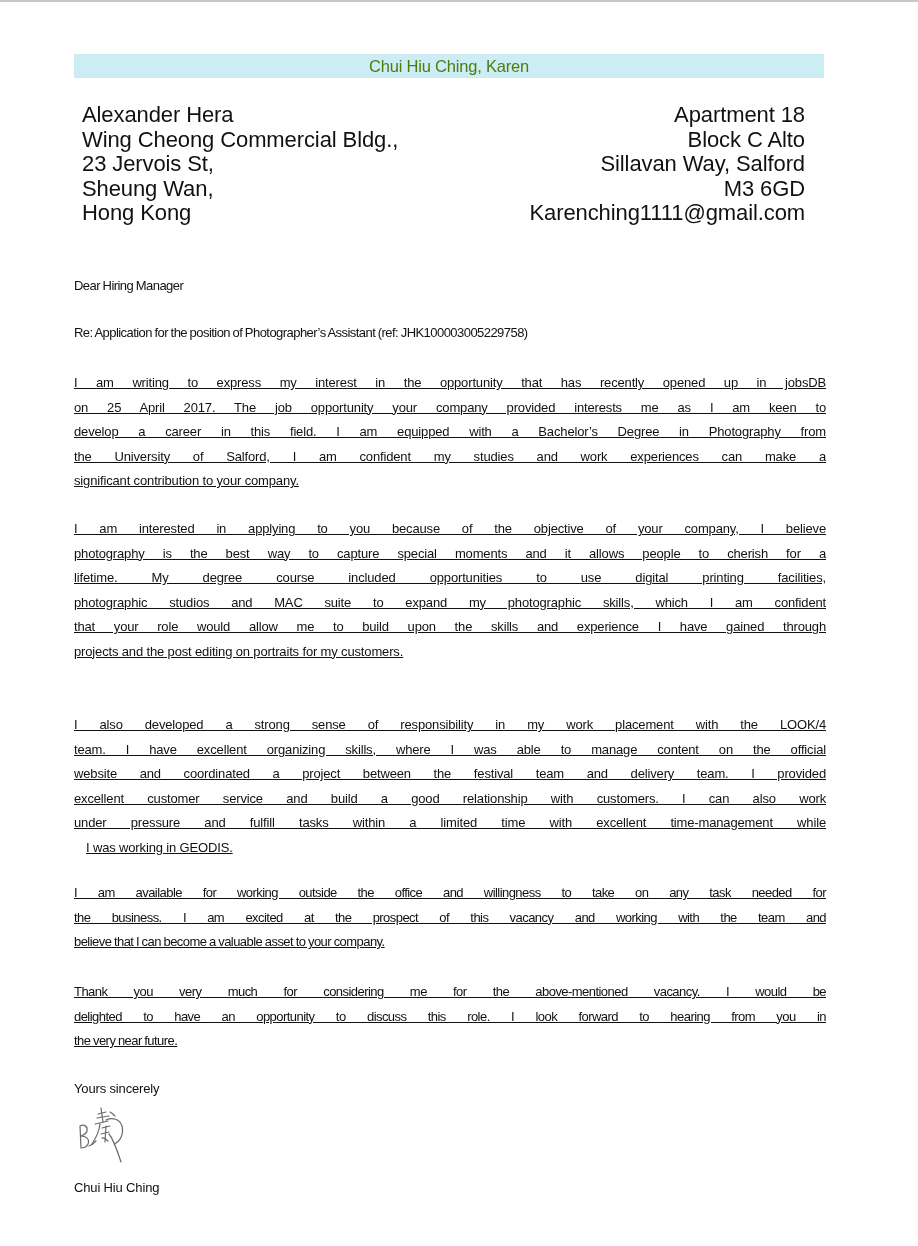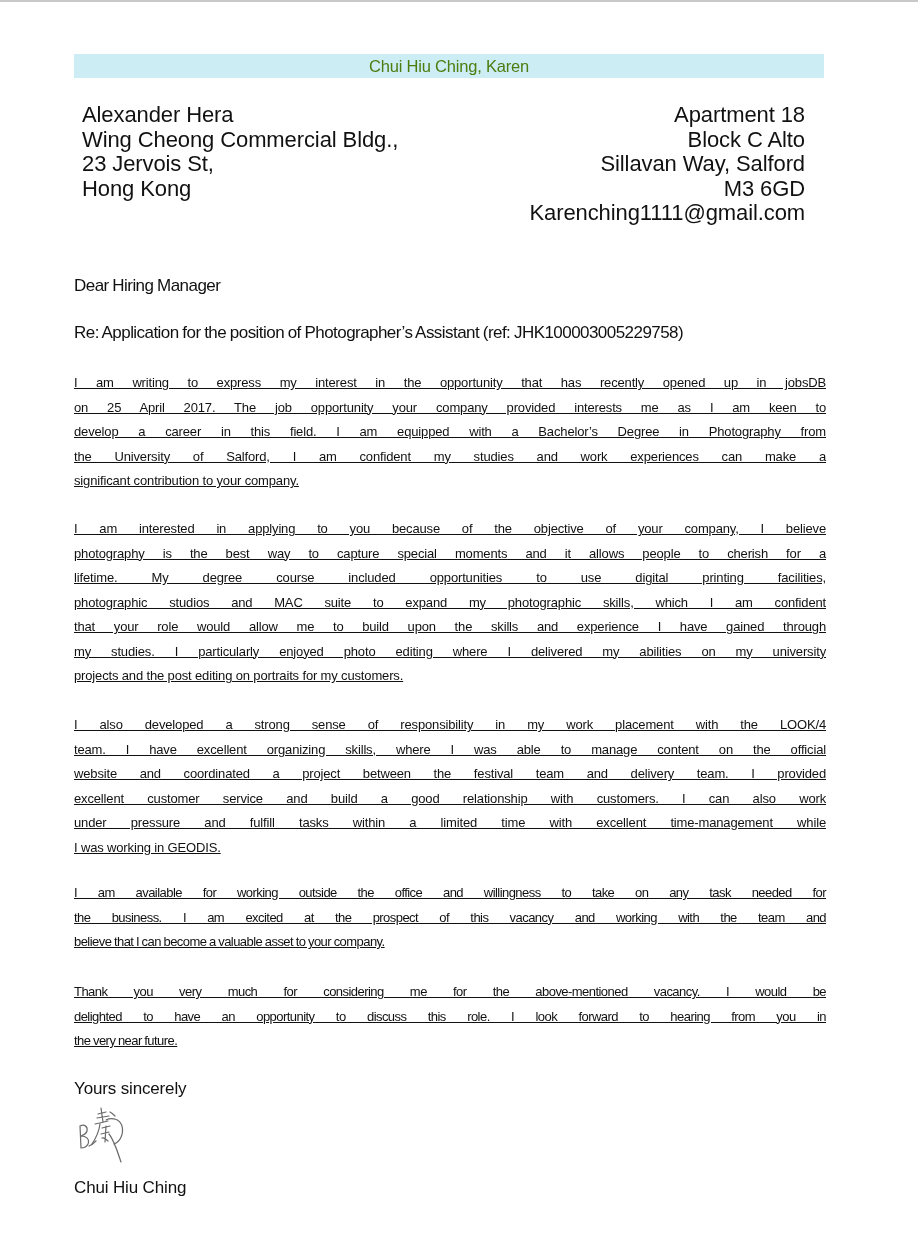--- a/index.html
+++ b/index.html
@@ -41,21 +41,21 @@
       letter-spacing: -0.1px;
     }
     .addr div { white-space: nowrap; }
     .addr-left { left: 82px; text-align: left; }
     .addr-right { right: 113px; text-align: right; }
 
     .line-block {
       position: absolute;
       left: 74px;
       width: 752px;
-      font-size: 17px;
+      font-size: 13px;
       line-height: 24.5px;
       letter-spacing: -0.15px;
     }
     .para {
       position: absolute;
       left: 74px;
       width: 752px;
       font-size: 13px;
       line-height: 24.5px;
       letter-spacing: -0.15px;
@@ -89,20 +89,21 @@
 <div class="top-rule"></div>
 
 <div class="header-bar">
   <span>Chui Hiu Ching, Karen</span>
 </div>
 
 <div class="addr addr-left">
   <div>Alexander Hera</div>
   <div>Wing Cheong Commercial Bldg.,</div>
   <div>23 Jervois St,</div>
+  <div>Sheung Wan,</div>
   <div>Hong Kong</div>
 </div>
 
 <div class="addr addr-right">
   <div>Apartment 18</div>
   <div>Block C Alto</div>
   <div>Sillavan Way, Salford</div>
   <div>M3 6GD</div>
   <div>Karenching1111@gmail.com</div>
 </div>
@@ -118,31 +119,30 @@
   <span class="ln" style="white-space: nowrap;">the University of Salford, I am confident my studies and work experiences can make a</span>
   <span class="ln last" style="white-space: nowrap;">significant contribution to your company.</span>
 </div>
 
 <div class="para" style="top:517px;">
   <span class="ln" style="white-space: nowrap;">I am interested in applying to you because of the objective of your company, I believe</span>
   <span class="ln" style="white-space: nowrap;">photography is the best way to capture special moments and it allows people to cherish for a</span>
   <span class="ln" style="white-space: nowrap;">lifetime. My degree course included opportunities to use digital printing facilities,</span>
   <span class="ln" style="white-space: nowrap;">photographic studios and MAC suite to expand my photographic skills, which I am confident</span>
   <span class="ln" style="white-space: nowrap;">that your role would allow me to build upon the skills and experience I have gained through</span>
-  <span class="ln" style="white-space: nowrap;">my studies. I particularly enjoyed photo editing where I delivered my abilities on my university</span>
   <span class="ln last" style="white-space: nowrap;">projects and the post editing on portraits for my customers.</span>
 </div>
 
 <div class="para" style="top:713px;">
   <span class="ln" style="white-space: nowrap;">I also developed a strong sense of responsibility in my work placement with the LOOK/4</span>
   <span class="ln" style="white-space: nowrap;">team. I have excellent organizing skills, where I was able to manage content on the official</span>
   <span class="ln" style="white-space: nowrap;">website and coordinated a project between the festival team and delivery team. I provided</span>
   <span class="ln" style="white-space: nowrap;">excellent customer service and build a good relationship with customers. I can also work</span>
   <span class="ln" style="white-space: nowrap;">under pressure and fulfill tasks within a limited time with excellent time-management while</span>
-  <span class="ln last" style="white-space: nowrap;">I was working in GEODIS.</span>
+  <span class="ln last" style="white-space: nowrap; margin-left: 12px;">I was working in GEODIS.</span>
 </div>
 
 <div class="para condensed" style="top:881px;">
   <span class="ln" style="white-space: nowrap;">I am available for working outside the office and willingness to take on any task needed for</span>
   <span class="ln" style="white-space: nowrap;">the business. I am excited at the prospect of this vacancy and working with the team and</span>
   <span class="ln last" style="white-space: nowrap;">believe that I can become a valuable asset to your company.</span>
 </div>
 
 <div class="para condensed" style="top:980px;">
   <span class="ln" style="white-space: nowrap;">Thank you very much for considering me for the above-mentioned vacancy. I would be</span>

